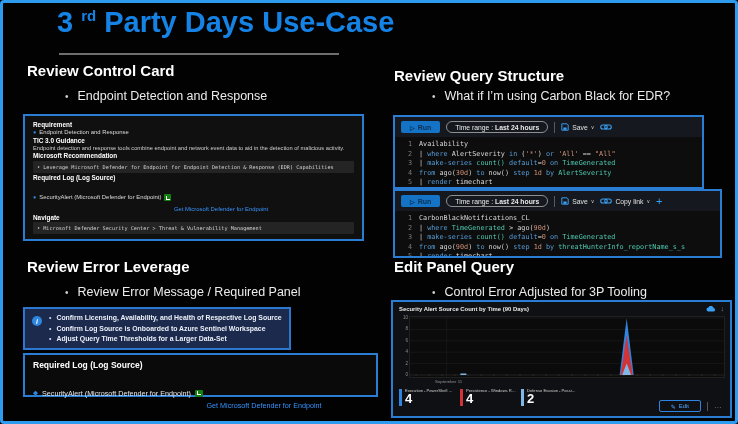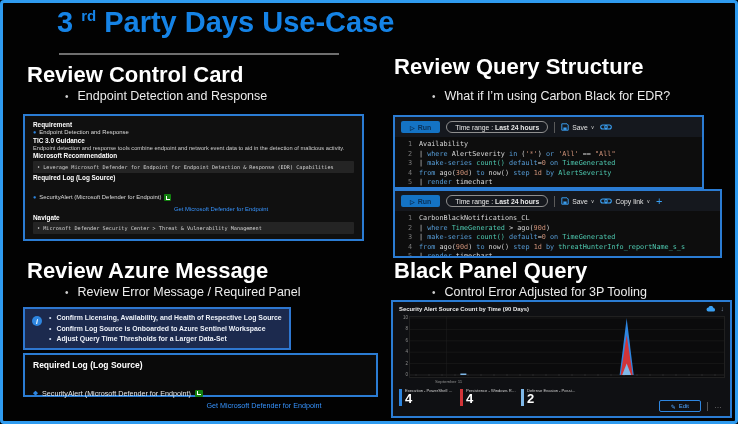--- a/index.html
+++ b/index.html
@@ -4,22 +4,22 @@
 <style>
   html,body{margin:0;padding:0;background:#000;}
   body{width:738px;height:424px;position:relative;font-family:"Liberation Sans",sans-serif;}
   .slide{position:absolute;inset:0;width:738px;height:424px;box-sizing:border-box;
          background:#020202;border:3px solid #2F9BEF;border-radius:4px;overflow:hidden;}
   
   .slide-title{position:absolute;left:54px;top:3px;font-size:29px;font-weight:700;color:#1583E6;}
   .slide-title sup{font-size:15px;margin-left:8px;}
   .title-underline{position:absolute;left:56px;top:50px;width:280px;height:2px;background:#6f6f6f;}
   
-  .h2{position:absolute;font-size:22px;font-weight:700;color:#fff;}
-  #h-cc{left:24px;top:59px}#h-qs{left:391px;top:51px}#h-em{left:24px;top:255px}#h-pq{left:391px;top:255px}
+  .h2{position:absolute;font-size:15px;font-weight:700;color:#fff;}
+  #h-cc{left:24px;top:59px}#h-qs{left:391px;top:64px}#h-em{left:24px;top:255px}#h-pq{left:391px;top:255px}
   .bul{position:absolute;font-size:12.5px;color:#ececec;display:flex;gap:9px;align-items:baseline;}
   .bchar{font-size:10px;color:#cfcfcf;}
   #b-cc{left:62px;top:86px}#b-qs{left:429px;top:86px}#b-em{left:62px;top:282px}#b-pq{left:429px;top:282px}
   
   .control-card{position:absolute;left:20px;top:111px;width:341px;height:127px;box-sizing:border-box;
     background:#101010;border:2px solid #2B7CD3;padding:5px 8px;display:flex;flex-direction:column;justify-content:space-between;}
   .cc-h{font-size:6.4px;font-weight:700;color:#fff;}
   .cc-item{font-size:5.9px;color:#dcdcdc;display:flex;align-items:center;gap:3px;}
   .dot{color:#2E86E0;font-size:5.5px;line-height:1;}
   .cc-body{font-size:5.7px;color:#cfcfcf;}
@@ -85,22 +85,22 @@
 </head>
 <body>
 
 <div class="slide">
 
   <div class="slide-title"><span>3</span><sup>rd</sup><span> Party Days Use-Case</span></div>
   <div class="title-underline"></div>
 
   <div class="h2" id="h-cc">Review Control Card</div>
   <div class="h2" id="h-qs">Review Query Structure</div>
-  <div class="h2" id="h-em">Review Azure Message</div>
-  <div class="h2" id="h-pq">Black Panel Query</div>
+  <div class="h2" id="h-em">Review Error Leverage</div>
+  <div class="h2" id="h-pq">Edit Panel Query</div>
 
   <div class="bul" id="b-cc">
     <span class="bchar">•</span>
     <span>Endpoint Detection and Response</span>
     </div>
   <div class="bul" id="b-qs">
     <span class="bchar">•</span>
     <span>What if I’m using Carbon Black for EDR?</span>
     </div>
   <div class="bul" id="b-em">

